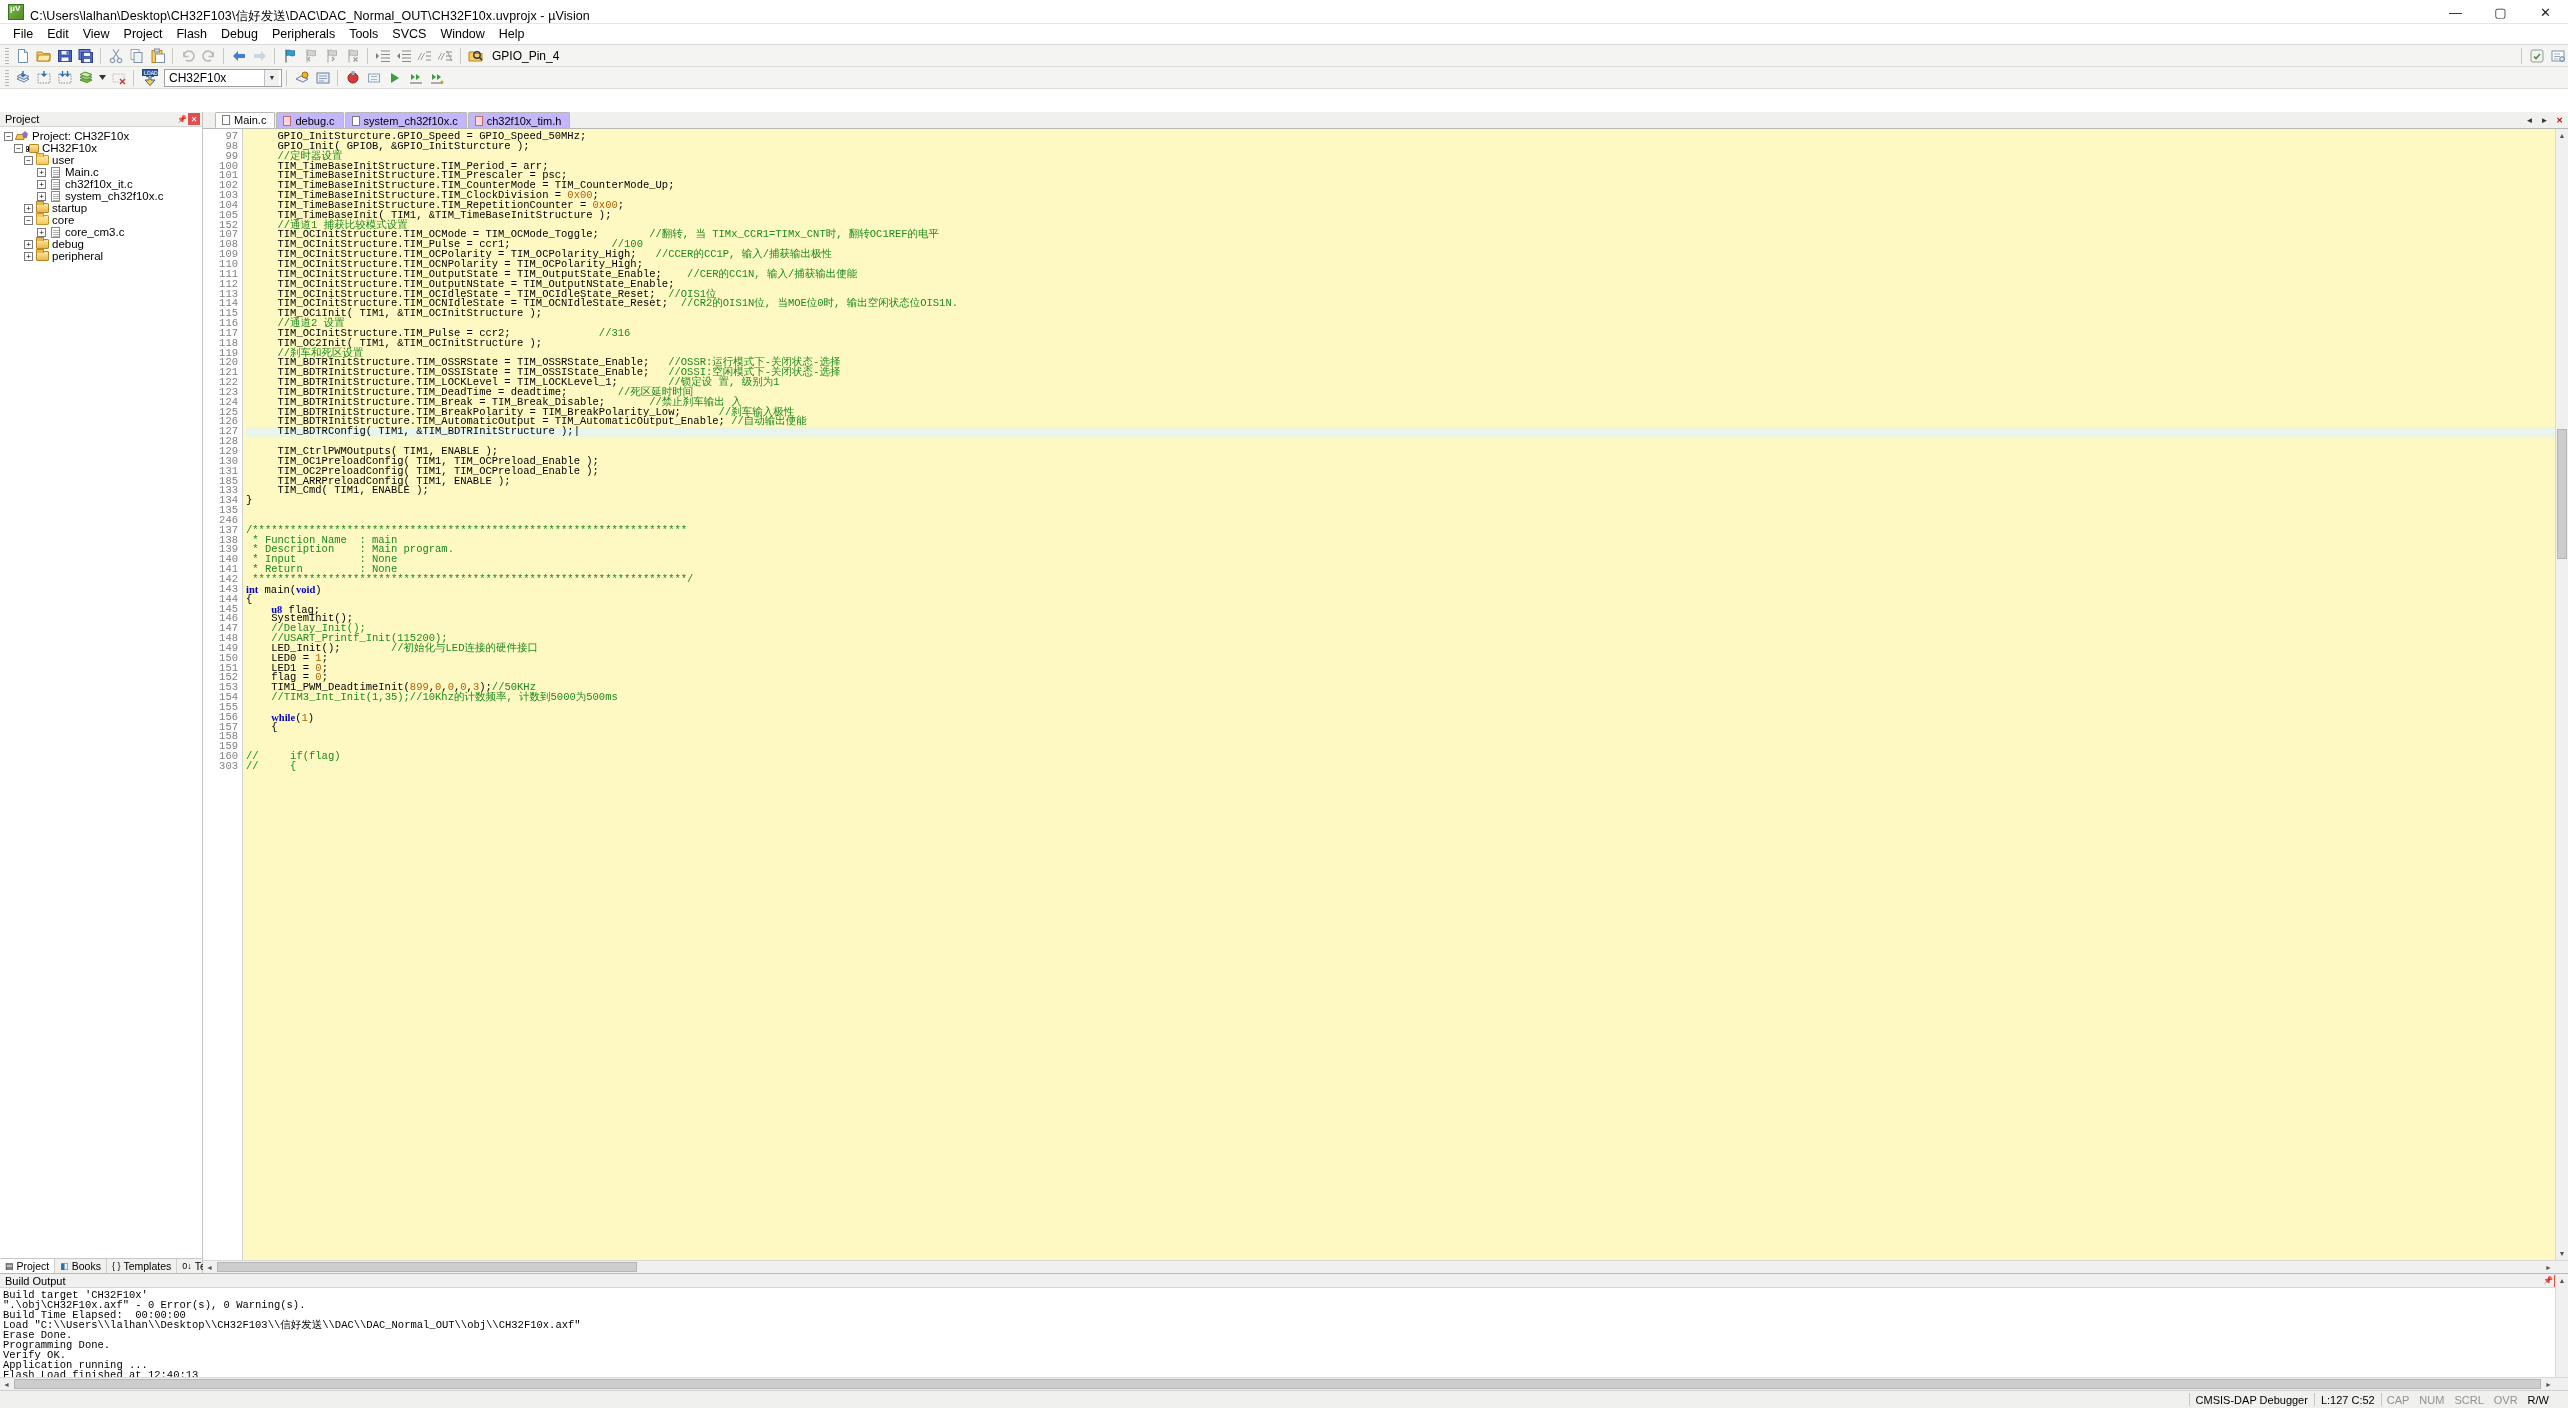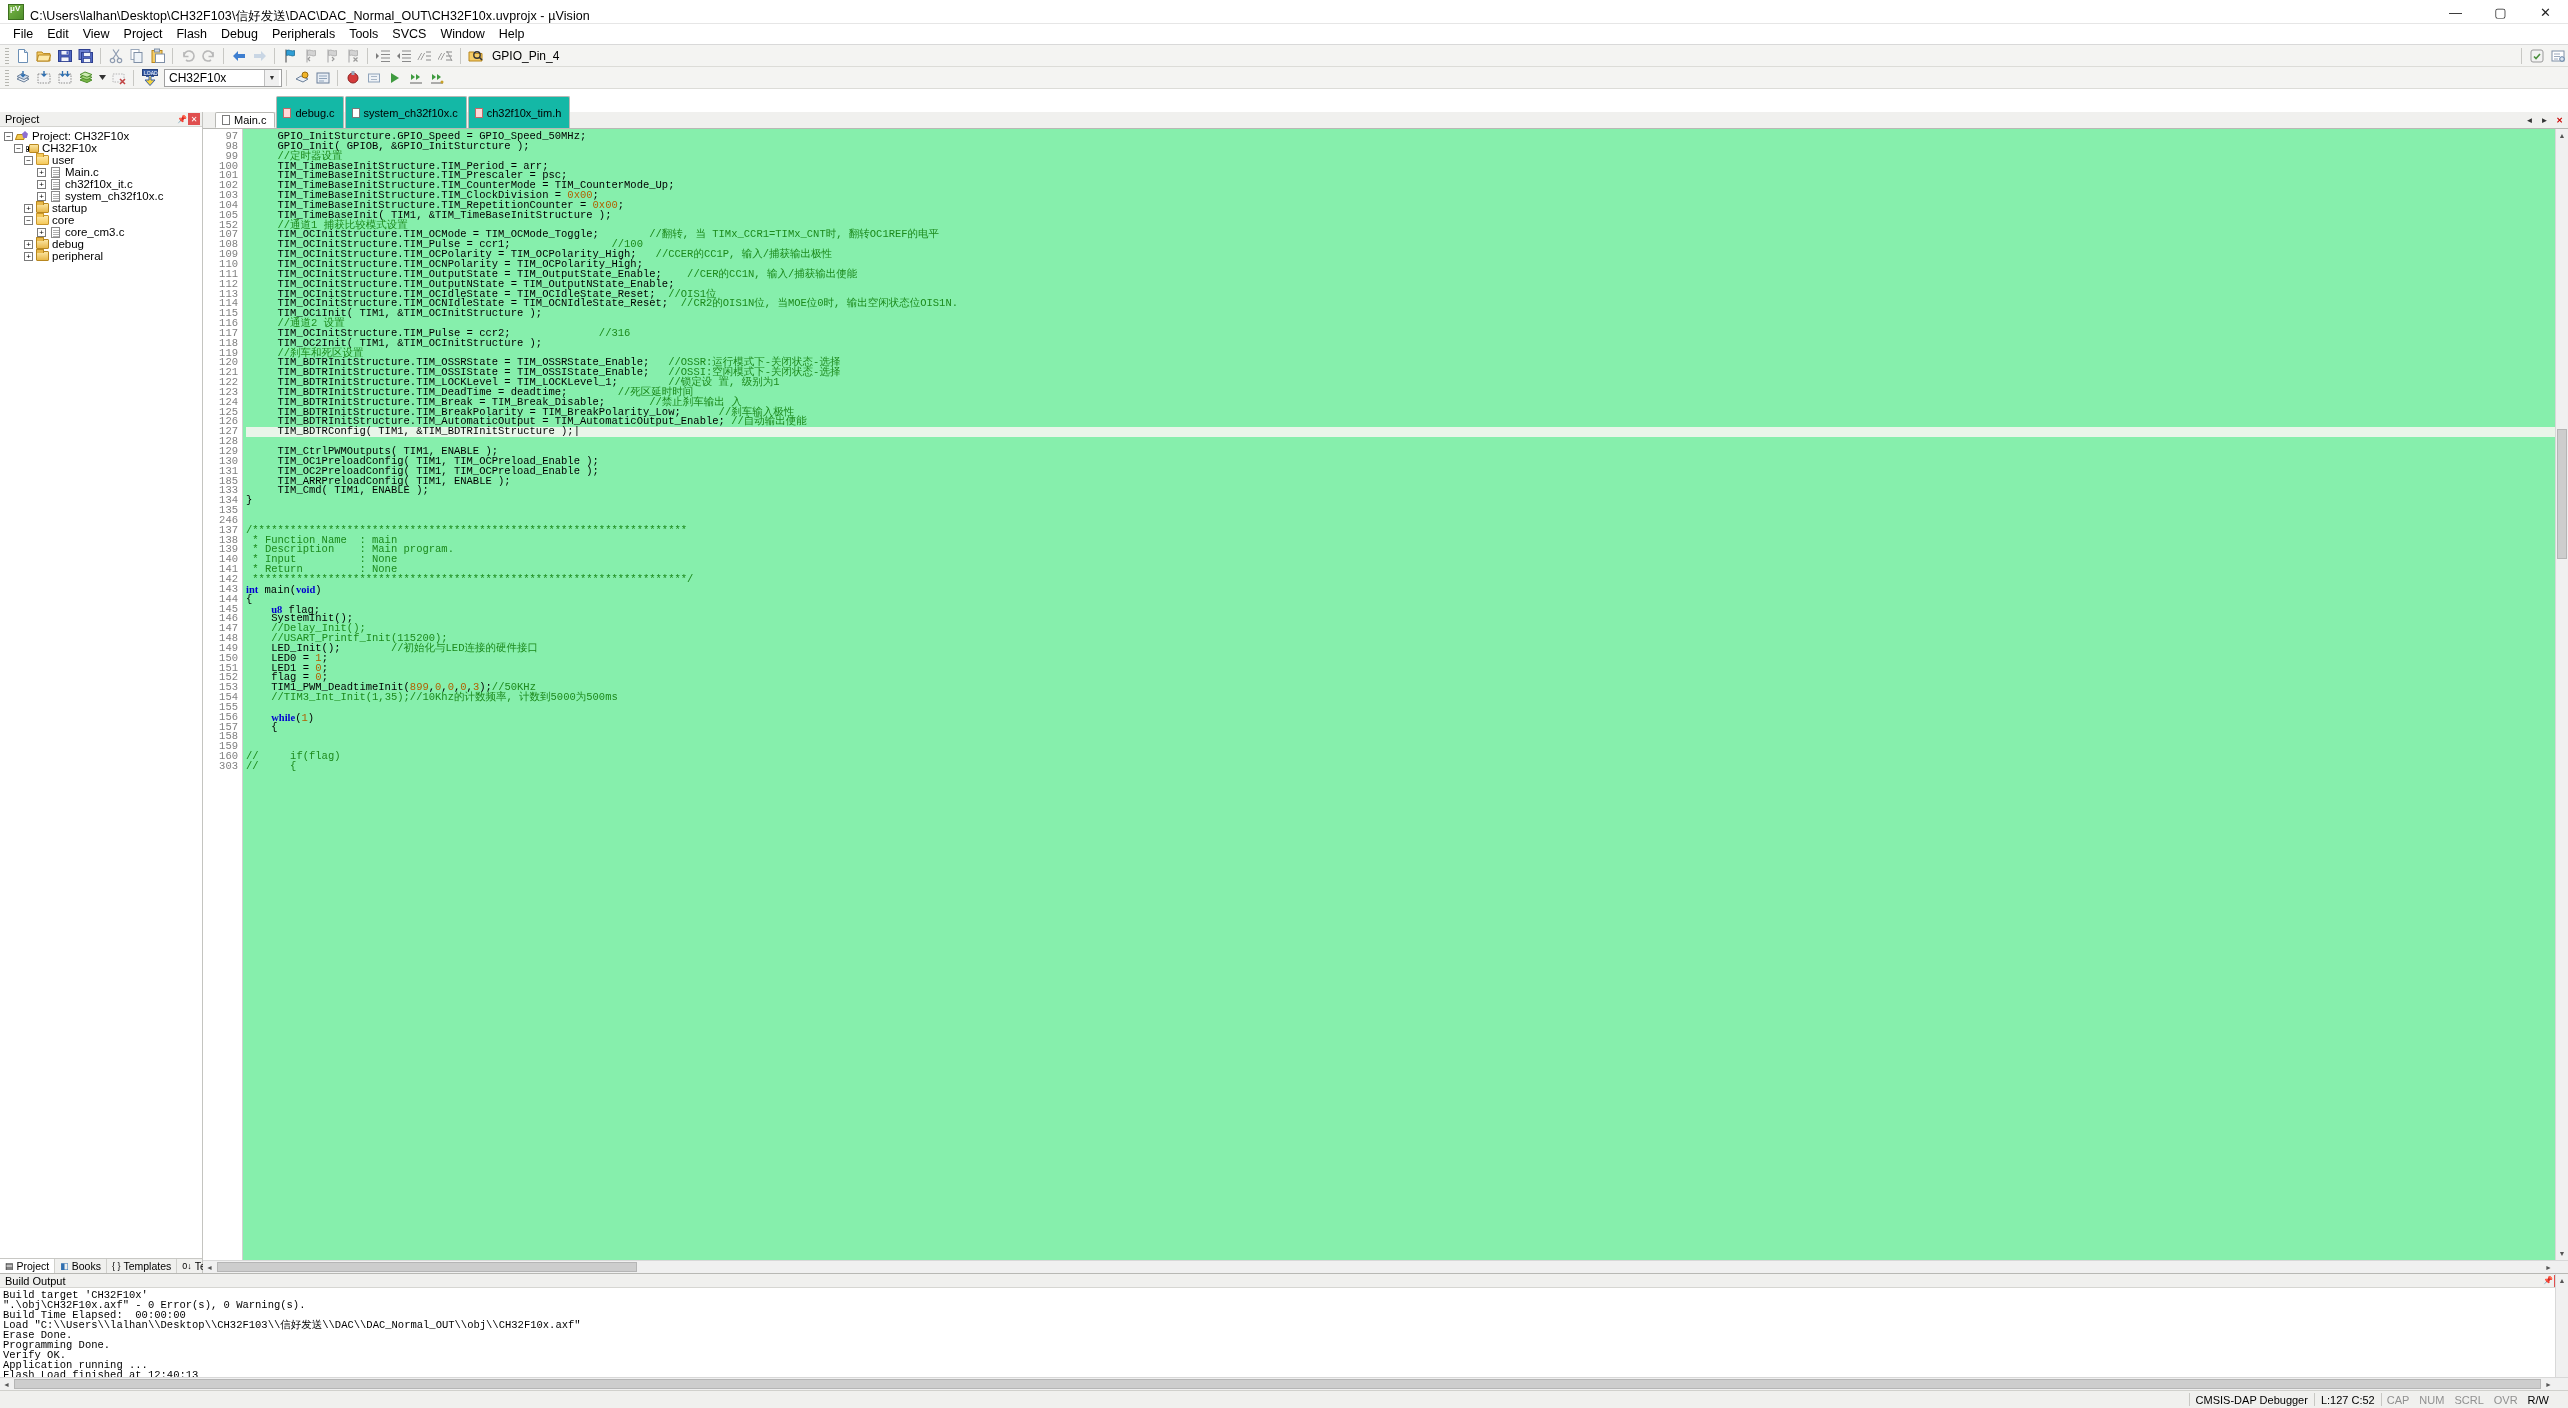--- a/index.html
+++ b/index.html
@@ -199,43 +199,43 @@
   .pane-tab.active { background: #ffffff; }
   .tab-gl { font-size: 9px; }
 
   
   .editor-area { flex: 1; display: flex; flex-direction: column; min-width: 0; }
   .ed-tabs {
     height: 17px; background: #f0f0ee; display: flex; align-items: flex-end;
     border-bottom: 1px solid #b8b8b4; padding-left: 12px; position: relative;
   }
   .ed-tab {
-    height: 32px; display: flex; align-items: center; gap: 4px;
+    height: 16px; display: flex; align-items: center; gap: 4px;
     padding: 0 8px 0 6px; font-size: 11px; color: #000;
-    background: #14b8a6; border: 1px solid #b8b8b4; border-bottom: none;
+    background: #c4b5fd; border: 1px solid #b8b8b4; border-bottom: none;
     margin-right: 1px; border-radius: 2px 2px 0 0; cursor: default;
     white-space: nowrap;
   }
   .ed-tab.active { background: #ffffff; height: 16px; border-bottom: 1px solid #fff; }
   .ed-tab .tdoc {
     width: 8px; height: 10px; background: #fff; border: 1px solid #7b7b7b;
     position: relative; flex: none;
   }
   .ed-tab.modified .tdoc { background: #ffd9d9; border-color: #c06a6a; }
   .ed-tab-nav {
     position: absolute; right: 2px; bottom: 1px; display: flex; gap: 2px;
   }
   .ed-nav-btn {
     width: 13px; height: 13px; display: flex; align-items: center;
     justify-content: center; font-size: 8px; color: #333; cursor: default;
   }
   .ed-nav-btn.red { color: #c00; font-weight: bold; }
 
   .code-wrap {
-    flex: 1; display: flex; overflow: hidden; background: #86efac;
+    flex: 1; display: flex; overflow: hidden; background: #fef9c3;
     position: relative;
   }
   .gutter {
     width: 40px; flex: none; background: #ffffff;
     border-right: 1px solid #d0d0d0;
     font-family: "Liberation Mono", monospace; font-size: 10.5px;
     color: #808080; text-align: right; padding: 3px 4px 0 0;
     line-height: 9.85px; user-select: none;
   }
   .code {

